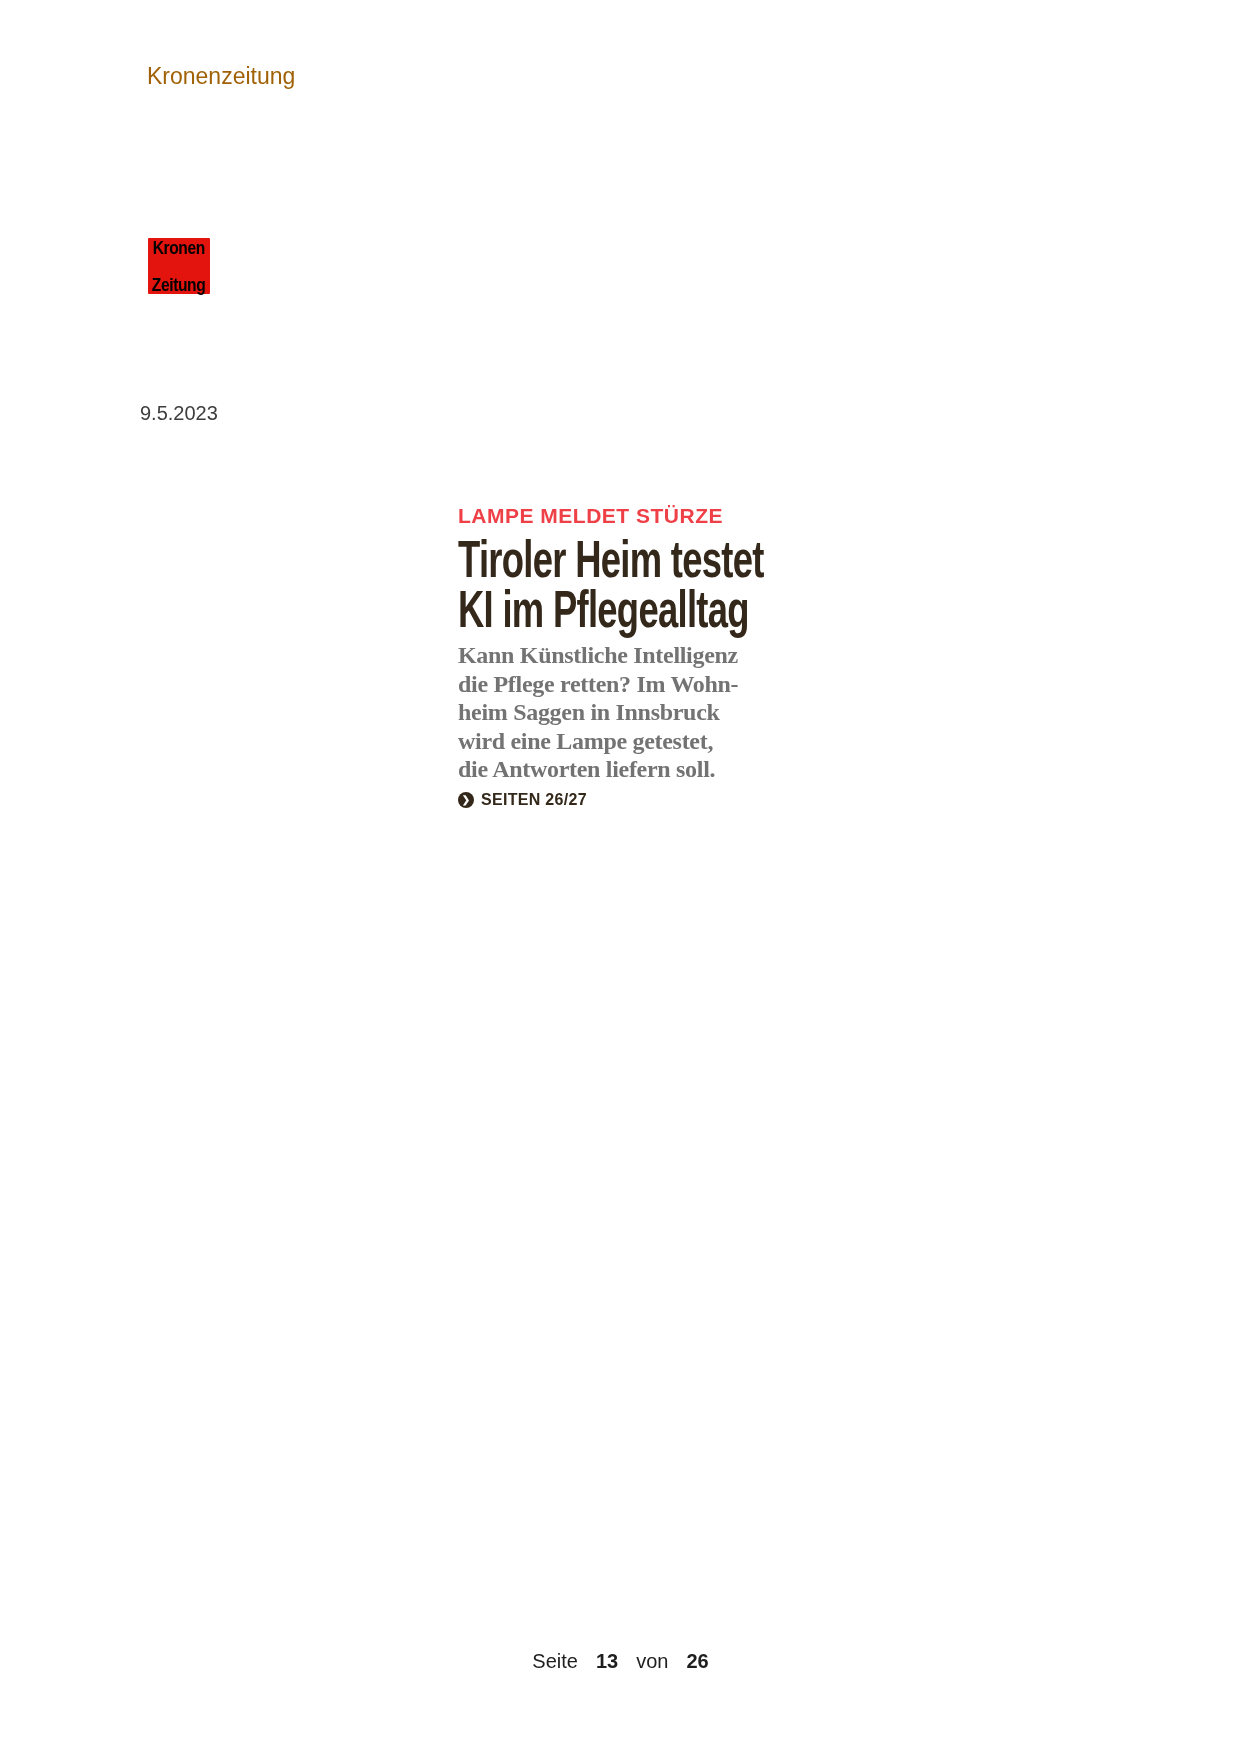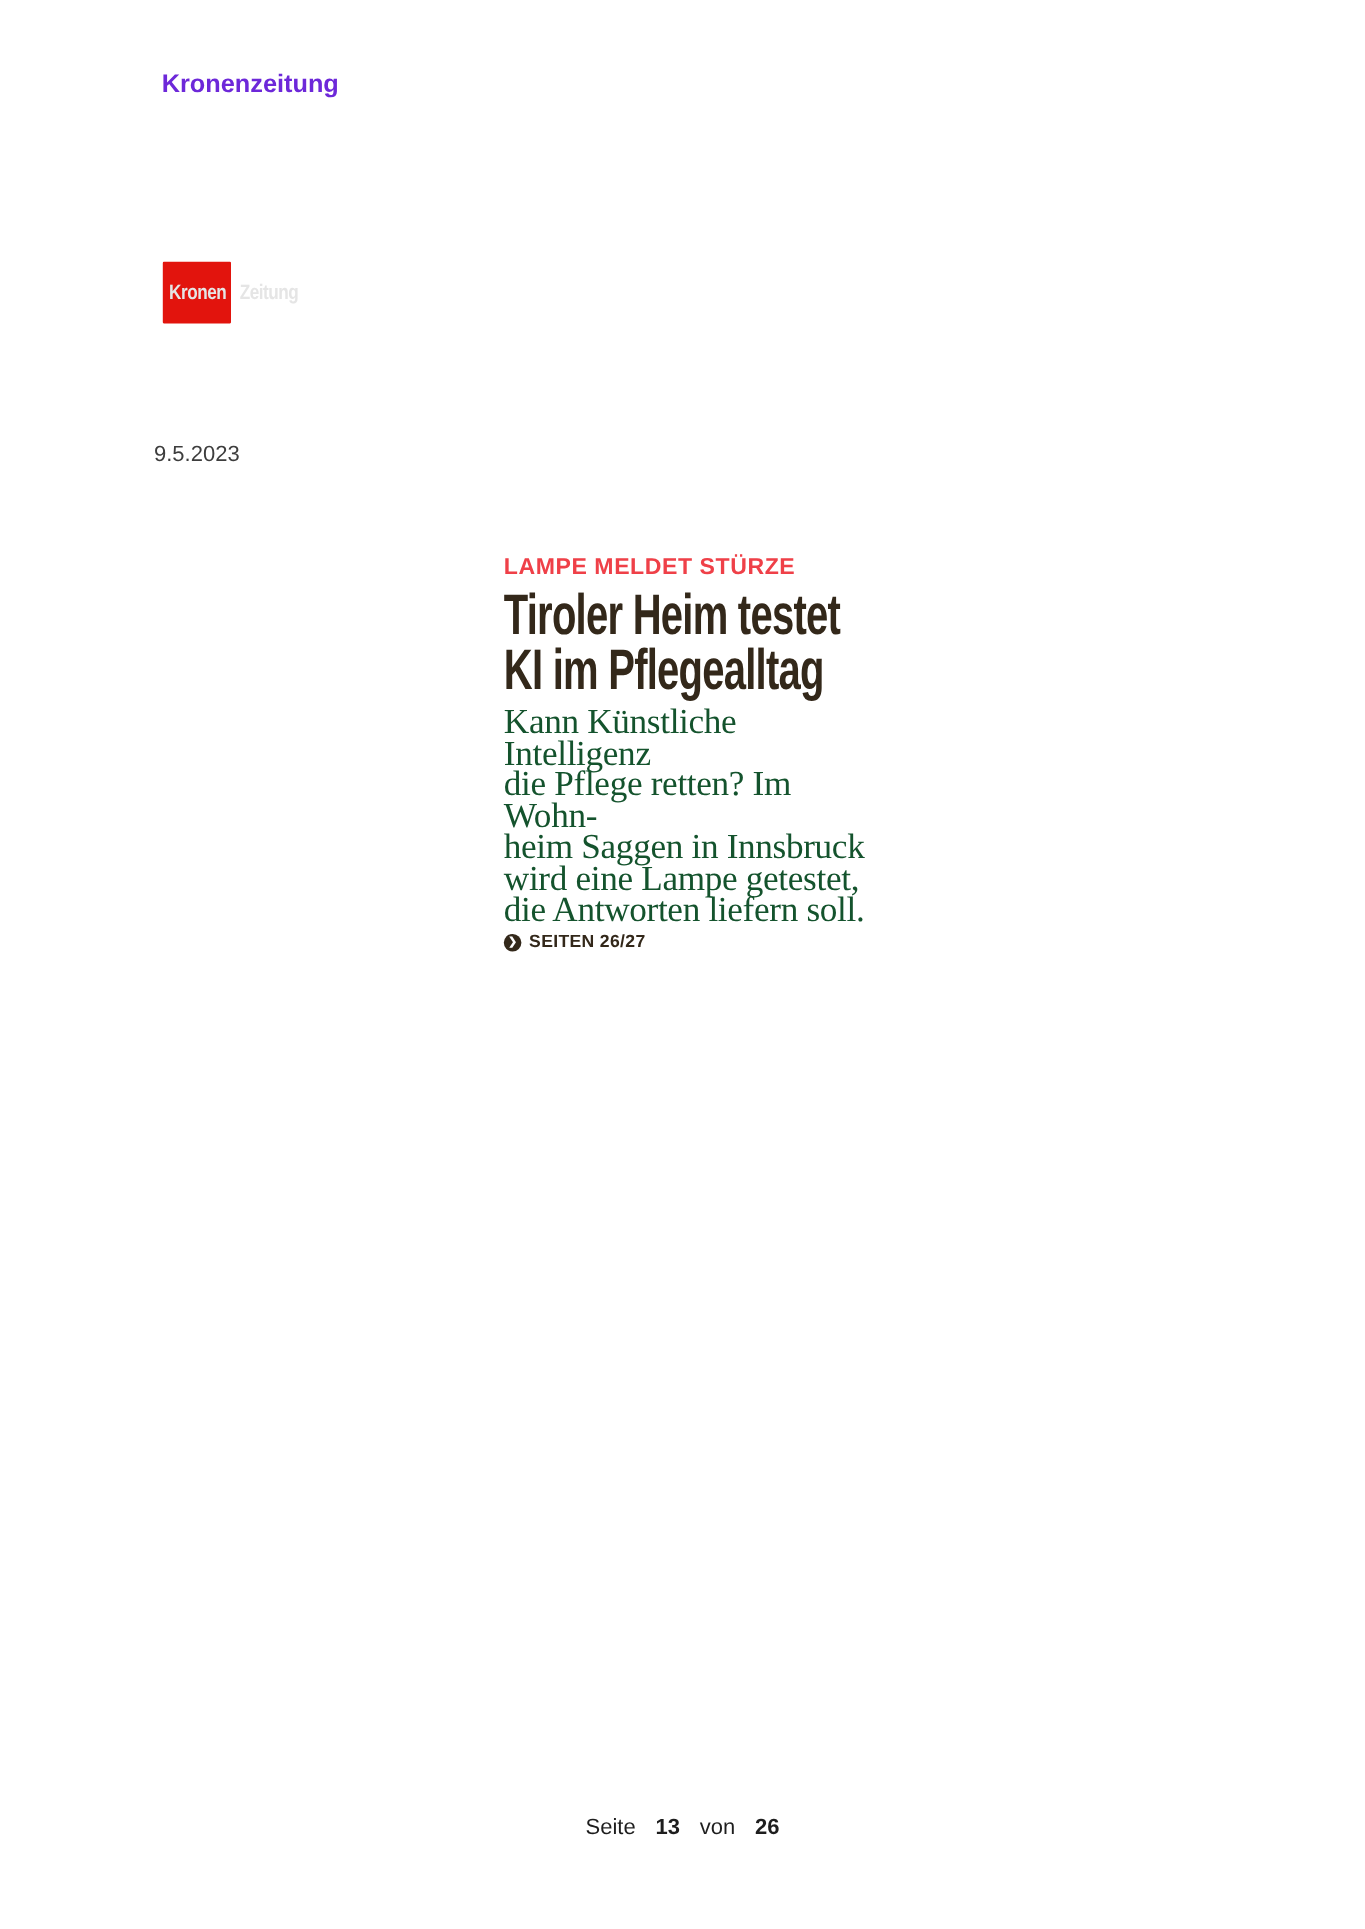--- a/index.html
+++ b/index.html
@@ -11,37 +11,37 @@
     background: #ffffff;
     font-family: "Liberation Sans", sans-serif;
     overflow: hidden;
   }
 
   .publication-name {
     position: absolute;
     left: 147px;
     top: 62px;
     font-size: 23px;
-    font-weight: bold;
-    color: #6d28d9;
+    font-weight: normal;
+    color: #a16207;
     line-height: 28px;
   }
 
   .logo {
     position: absolute;
     left: 148px;
     top: 238px;
     width: 62px;
     height: 56px;
     background: #e2140d;
-    color: #e5e5e5;
+    color: #000000;
     display: flex;
-    flex-direction: row;
+    flex-direction: column;
     align-items: center;
-    justify-content: flex-start;
+    justify-content: space-between;
     border-radius: 1px;
   }
   .logo-line {
     font-weight: bold;
     font-size: 19px;
     line-height: 19px;
     letter-spacing: -0.5px;
     transform: scaleX(0.82);
     white-space: nowrap;
   }
@@ -87,25 +87,25 @@
     letter-spacing: -1px;
     color: #33281a;
     white-space: pre-line;
     transform: scaleX(0.70);
     transform-origin: left top;
     margin-bottom: 7px;
     width: 143%;
   }
   .body-text {
     font-family: "Liberation Serif", serif;
-    font-weight: normal;
-    font-size: 32px;
+    font-weight: bold;
+    font-size: 24px;
     line-height: 28.5px;
     letter-spacing: -0.3px;
-    color: #14532d;
+    color: #737373;
     white-space: pre-line;
     width: 345px;
   }
   .pages-ref {
     display: flex;
     align-items: center;
     gap: 7px;
     margin-top: 7px;
   }
   .pages-ref-icon {

